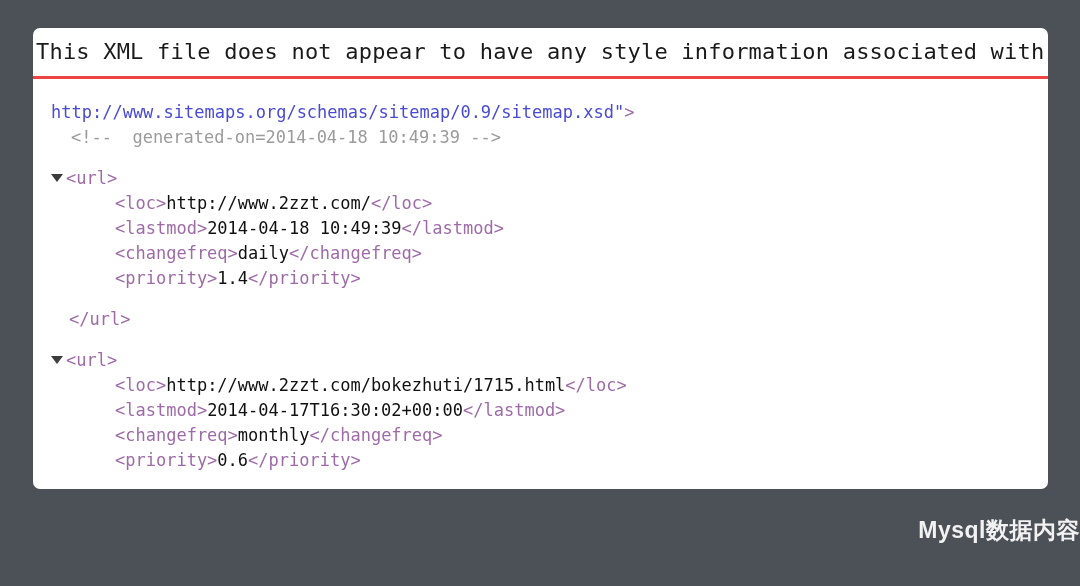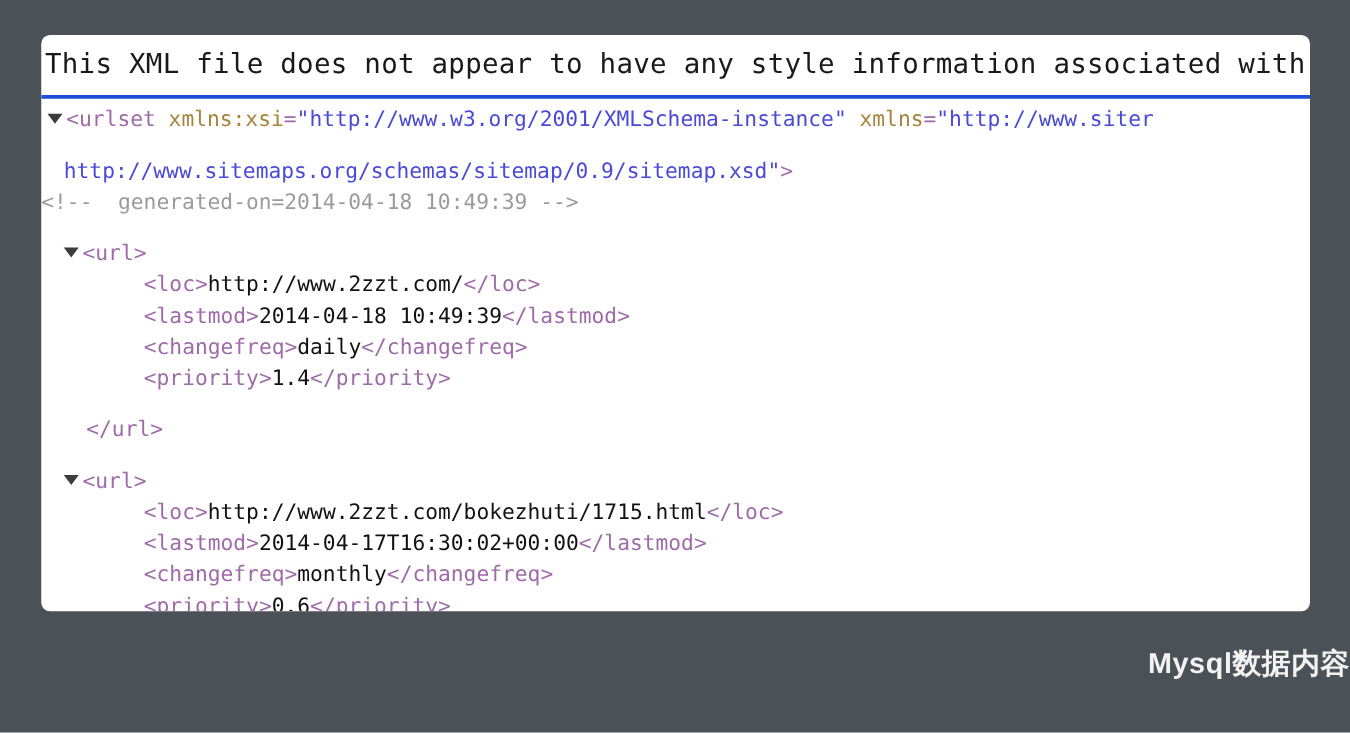--- a/index.html
+++ b/index.html
@@ -29,21 +29,21 @@
   }
 
   
   #xml-notice {
     position: absolute;
     left: 0;
     top: 0;
     width: 100%;
     height: 51px;
     box-sizing: border-box;
-    border-bottom: 3px solid #1d4ed8;
+    border-bottom: 3px solid #ef4444;
     white-space: nowrap;
     overflow: hidden;
   }
   #xml-notice-text {
     display: block;
     font-family: "DejaVu Sans Mono", "Liberation Mono", monospace;
     font-size: 22px;
     line-height: 48px;
     color: #1a1a1a;
     padding-left: 3px;
@@ -87,21 +87,21 @@
     border-right: 6px solid transparent;
     border-top: 8px solid #3c3c3c;
     vertical-align: middle;
     margin-right: 3px;
     position: relative;
     top: -1px;
   }
   .tw-slot { display:inline-block; width: 18px; text-align:left; }
   .ind1 { padding-left: 5px; }
   .ind2 { padding-left: 18px; margin-top: 16px; }
-  .ind3 { }
+  .ind3 { padding-left: 38px; }
   .ind4 { padding-left: 82px; }
 
   
   #caption {
     position: absolute;
     left: 0;
     top: 515px;
     width: 100%;
     text-align: right;
     color: #f2f2f2;
@@ -115,21 +115,20 @@
 <body>
 
 <div id="xml-panel">
 
   <div id="xml-notice">
     <span id="xml-notice-text">This XML file does not appear to have any style information associated with</span>
   </div>
 
   <div id="xml-tree">
 
-    <div class="xline ind1"><span class="twisty"></span><span class="tag">&lt;urlset </span><span class="attname">xmlns:xsi</span><span class="tag">=</span><span class="attval">"http://www.w3.org/2001/XMLSchema-instance"</span><span class="txt"> </span><span class="attname">xmlns</span><span class="tag">=</span><span class="attval">"http://www.siter</span></div>
 
     <div class="xline ind2"><span class="attval">http://www.sitemaps.org/schemas/sitemap/0.9/sitemap.xsd"</span><span class="tag">&gt;</span></div>
 
     <div class="xline ind3"><span class="comment">&lt;!--  generated-on=2014-04-18 10:49:39 --&gt;</span></div>
 
     <div class="xline ind2"><span class="twisty"></span><span class="tag">&lt;url&gt;</span></div>
 
     <div class="xline ind4"><span class="tag">&lt;loc&gt;</span><span class="txt">http://www.2zzt.com/</span><span class="tag">&lt;/loc&gt;</span></div>
 
     <div class="xline ind4"><span class="tag">&lt;lastmod&gt;</span><span class="txt">2014-04-18 10:49:39</span><span class="tag">&lt;/lastmod&gt;</span></div>

